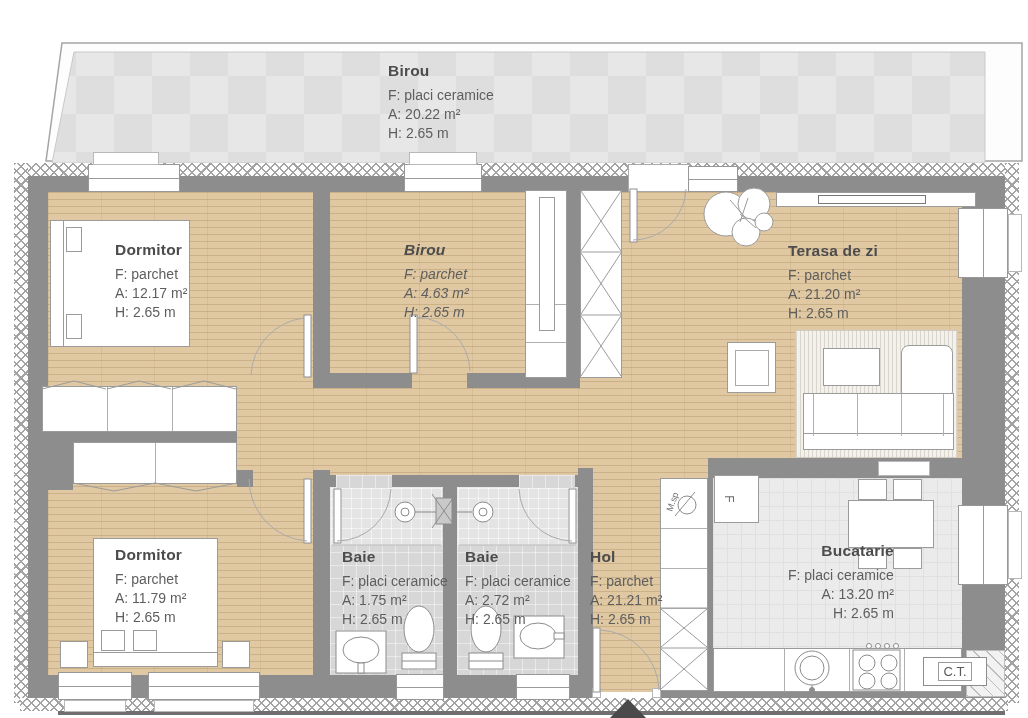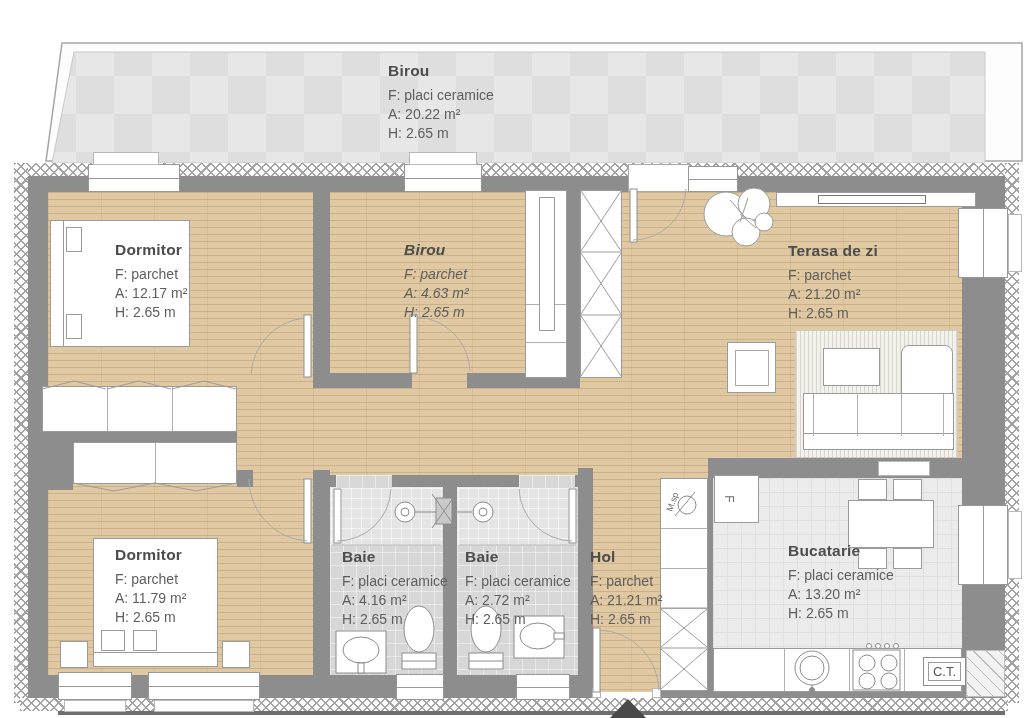--- a/index.html
+++ b/index.html
@@ -181,21 +181,21 @@
   <div class="furn thin" style="left:858px;top:479px;width:29px;height:21px;"></div>
   <div class="furn thin" style="left:893px;top:479px;width:29px;height:21px;"></div>
   <div class="furn" style="left:848px;top:500px;width:86px;height:48px;"></div>
   <div class="furn thin" style="left:858px;top:548px;width:29px;height:21px;"></div>
   <div class="furn thin" style="left:893px;top:548px;width:29px;height:21px;"></div>
   <div class="furn" style="left:713px;top:648px;width:249px;height:44px;">
     <div class="divider-v" style="left:70px;top:0;height:100%;"></div>
     <div class="divider-v" style="left:135px;top:0;height:100%;"></div>
     <div class="divider-v" style="left:190px;top:0;height:100%;"></div>
   </div>
-  <div class="ct-box" style="left:923px;top:657px;width:43px;height:29px;">
+  <div class="ct-box" style="left:923px;top:657px;width:64px;height:29px;">
     <span class="ct-inner">C.T.</span>
   </div>
 
   <svg class="ov" width="1028" height="718" viewBox="0 0 1028 718">
 
     <g fill="#fff" stroke="#8f8f8f">
       <rect x="304" y="315" width="7" height="62"></rect>
       <path d="M 304,318 A 60 60 0 0 0 251,375" fill="none" stroke="#aaa"></path>
     </g>
     <g fill="#fff" stroke="#8f8f8f">
@@ -350,35 +350,35 @@
   </div>
   <div class="room-label" style="left:115px;top:546px;">
     <div class="rn">Dormitor</div>
     <div class="rl">F: parchet</div>
     <div class="rl">A: 11.79 m²</div>
     <div class="rl">H: 2.65 m</div>
   </div>
   <div class="room-label" style="left:342px;top:548px;">
     <div class="rn">Baie</div>
     <div class="rl">F: placi ceramice</div>
-    <div class="rl">A: 4.16 m²</div>
+    <div class="rl">A: 1.75 m²</div>
     <div class="rl">H: 2.65 m</div>
   </div>
   <div class="room-label" style="left:465px;top:548px;">
     <div class="rn">Baie</div>
     <div class="rl">F: placi ceramice</div>
     <div class="rl">A: 2.72 m²</div>
     <div class="rl">H: 2.65 m</div>
   </div>
   <div class="room-label" style="left:590px;top:548px;">
     <div class="rn">Hol</div>
     <div class="rl">F: parchet</div>
     <div class="rl">A: 21.21 m²</div>
     <div class="rl">H: 2.65 m</div>
   </div>
-  <div class="room-label" style="left:788px;top:542px;">
+  <div class="room-label" style="left:788px;top:542px;text-align:right;">
     <div class="rn">Bucatarie</div>
     <div class="rl">F: placi ceramice</div>
     <div class="rl">A: 13.20 m²</div>
     <div class="rl">H: 2.65 m</div>
   </div>
 
 </div>
 
 </body></html>

